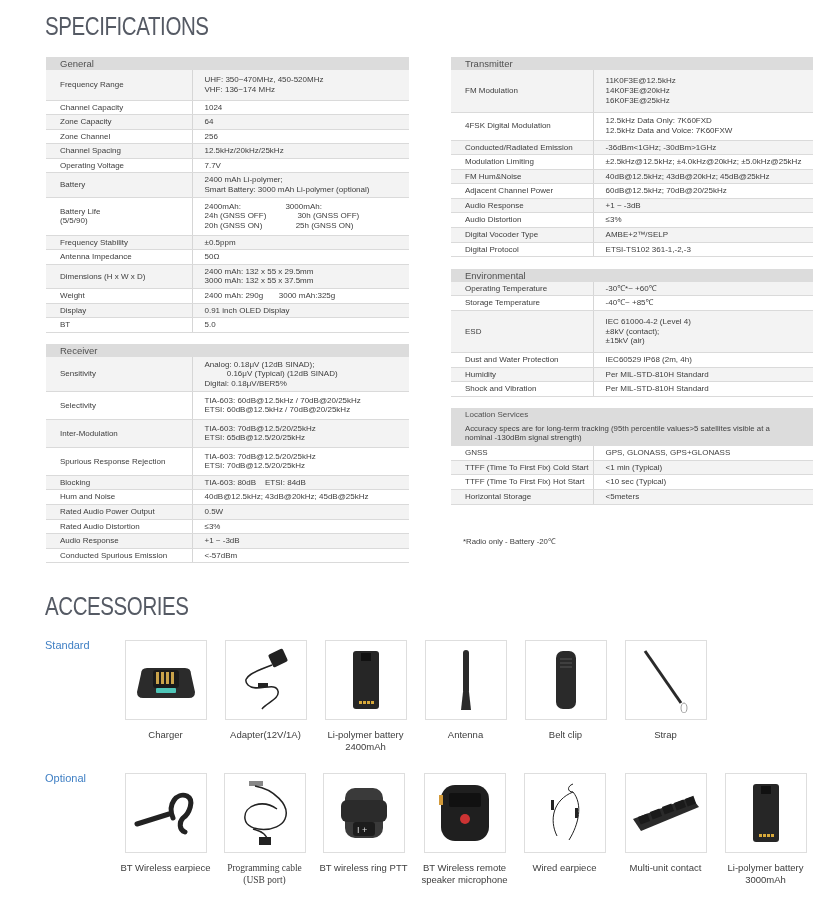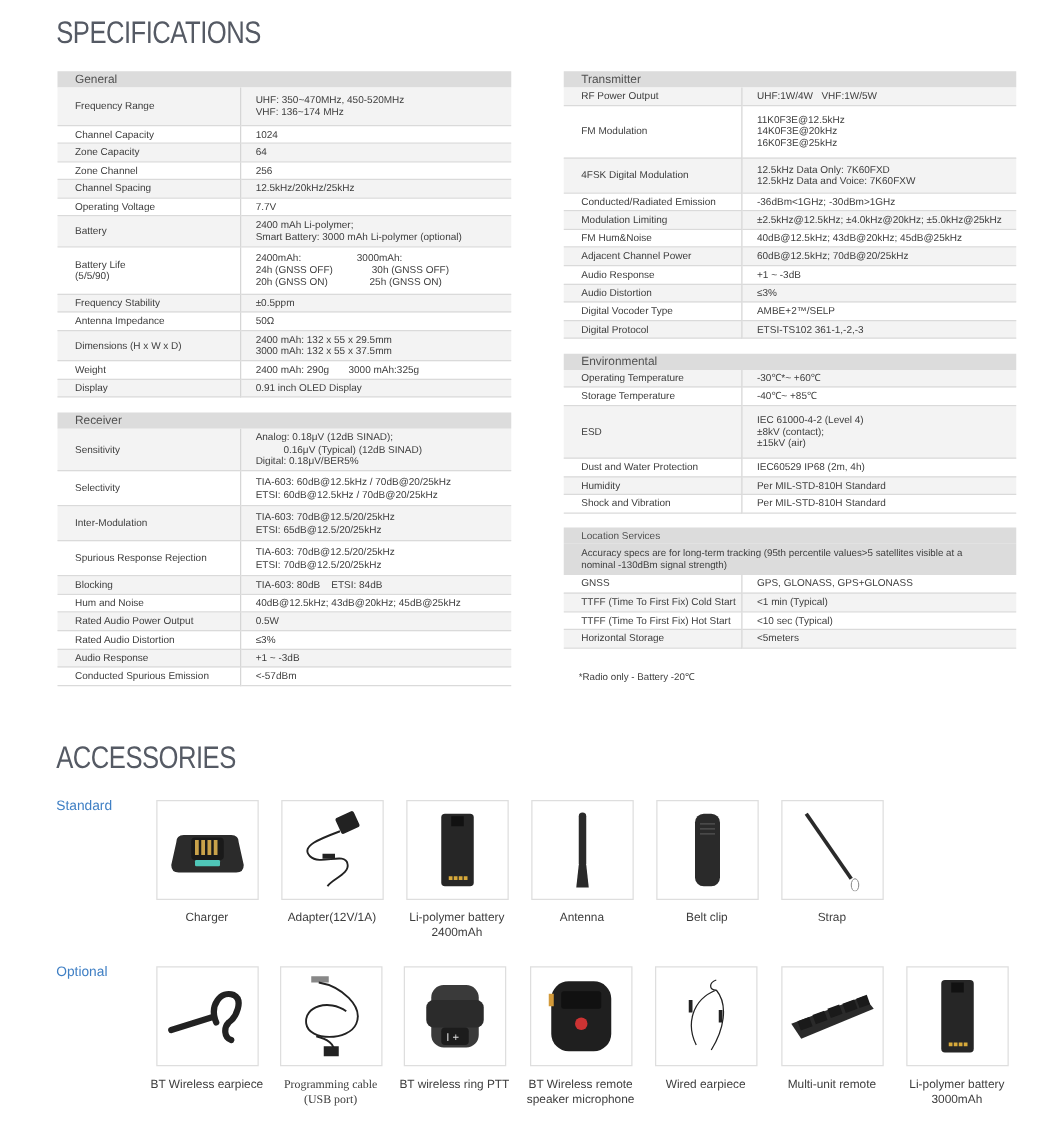--- a/index.html
+++ b/index.html
@@ -109,20 +109,24 @@
 3000 mAh: 132 x 55 x 37.5mm</td>
       </tr>
       <tr class="row" style="height: 14px;">
         <td class="k" style="white-space: pre;">Weight</td>
         <td class="v">2400 mAh: 290g       3000 mAh:325g</td>
       </tr>
       <tr class="row" style="height: 14px;">
         <td class="k" style="white-space: pre;">Display</td>
         <td class="v">0.91 inch OLED Display</td>
       </tr>
+      <tr class="row" style="height: 14px;">
+        <td class="k" style="white-space: pre;">BT</td>
+        <td class="v">5.0</td>
+      </tr>
     </tbody>
   <tbody>
       <tr class="gap">
         <td colspan="2"></td>
       </tr>
     </tbody>
   <tbody id="receiver-body">
     <tr class="hdr">
         <td colspan="2">Receiver</td>
       </tr>
@@ -171,24 +175,20 @@
         <td class="k" style="white-space: pre;">Conducted Spurious Emission</td>
         <td class="v">&lt;-57dBm</td>
       </tr>
     </tbody>
 </table>
 
 <table class="spec-table" id="right-table">
   <tbody id="transmitter-body">
     <tr class="hdr">
         <td colspan="2">Transmitter</td>
-      </tr>
-  <tr class="row" style="height: 14px;">
-        <td class="k" style="white-space: pre;">RF Power Output</td>
-        <td class="v">UHF:1W/4W   VHF:1W/5W</td>
       </tr>
       <tr class="row" style="height: 42px;">
         <td class="k" style="white-space: pre;">FM Modulation</td>
         <td class="v">11K0F3E@12.5kHz
 14K0F3E@20kHz
 16K0F3E@25kHz</td>
       </tr>
       <tr class="row" style="height: 28px;">
         <td class="k" style="white-space: pre;">4FSK Digital Modulation</td>
         <td class="v">12.5kHz Data Only: 7K60FXD
@@ -437,21 +437,21 @@
           <path d="M2 26 L60 4 L68 14 L10 38 Z" fill="#2a2a2a"></path>
           <g fill="#1a1a1a">
             <rect x="8" y="22" width="10" height="8" transform="rotate(-20 13 26)"></rect>
             <rect x="20" y="17" width="10" height="8" transform="rotate(-20 25 21)"></rect>
             <rect x="32" y="12" width="10" height="8" transform="rotate(-20 37 16)"></rect>
             <rect x="44" y="8" width="10" height="8" transform="rotate(-20 49 12)"></rect>
             <rect x="55" y="4" width="9" height="8" transform="rotate(-20 60 8)"></rect>
           </g>
         </svg>
       </div>
-      <div class="acc-label">Multi-unit remote</div>
+      <div class="acc-label">Multi-unit contact</div>
     </div>
     <div class="acc-item" style="left: 716px; top: 773px;">
       <div class="acc-box">
         <svg width="30" height="62" viewBox="0 0 30 62">
           <rect x="2" y="2" width="26" height="58" rx="3" fill="#262626"></rect>
           <rect x="10" y="4" width="10" height="8" fill="#111"></rect>
           <g fill="#d8a93a">
             <rect x="8" y="52" width="3" height="3"></rect>
             <rect x="12" y="52" width="3" height="3"></rect>
             <rect x="16" y="52" width="3" height="3"></rect>

